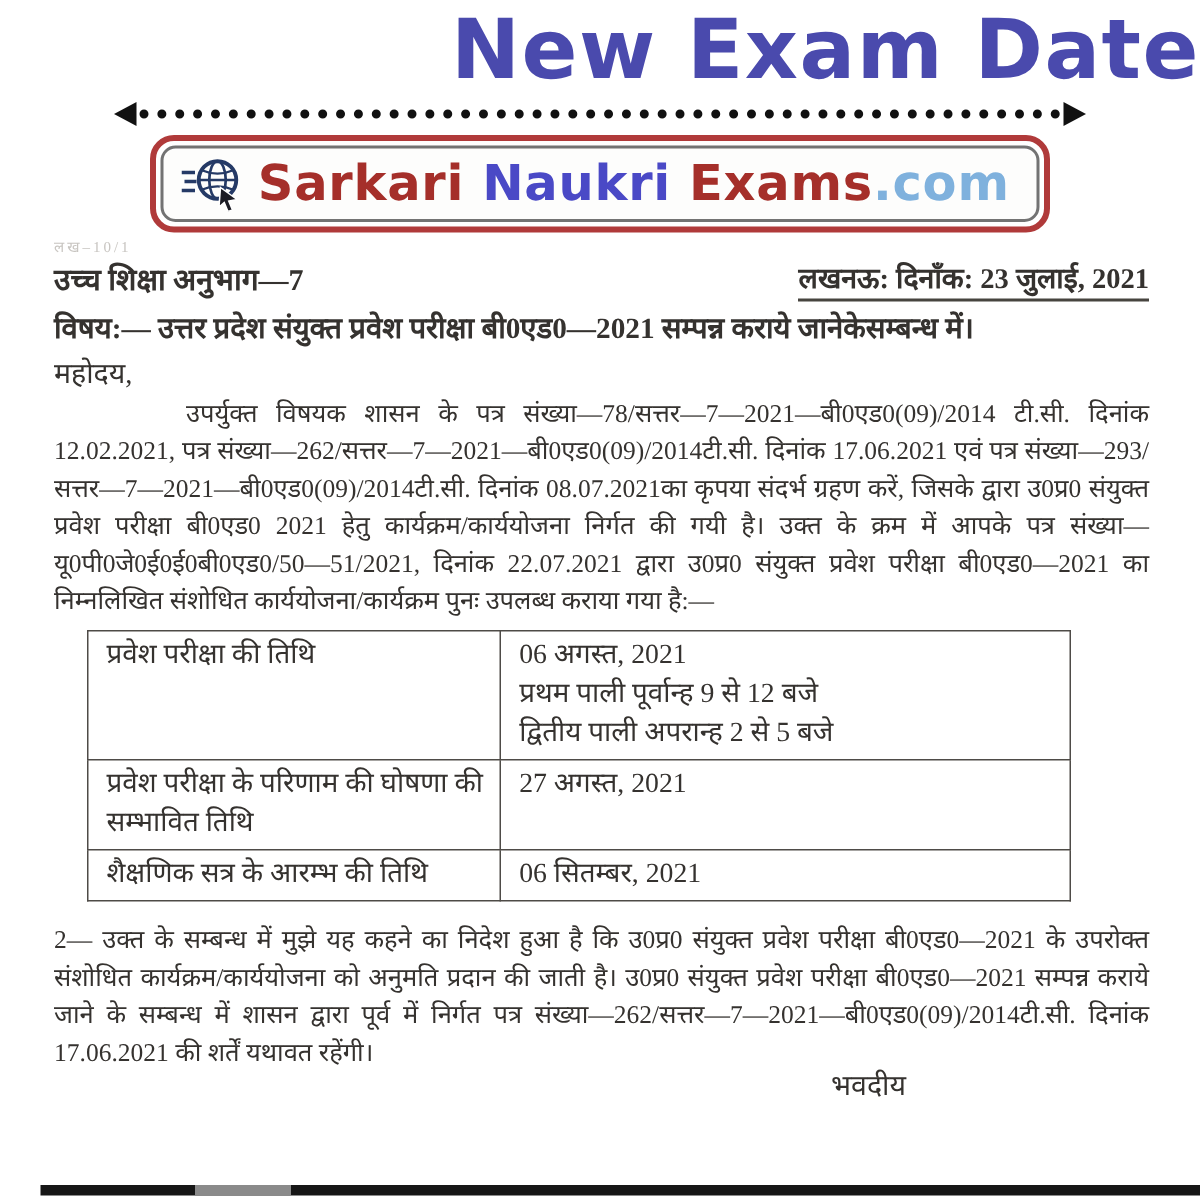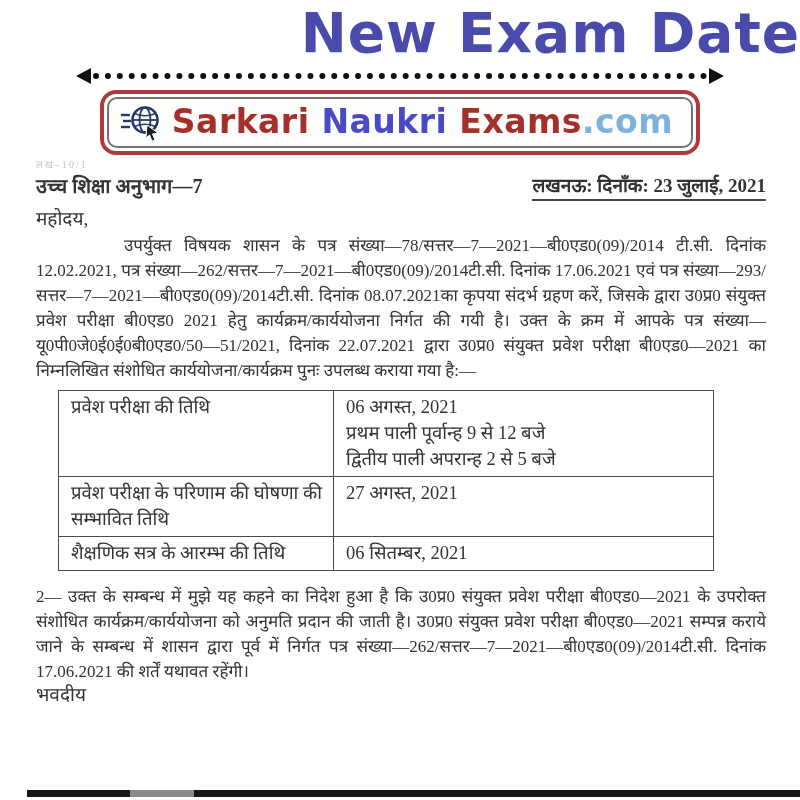--- a/index.html
+++ b/index.html
@@ -88,21 +88,21 @@
     padding:3px 10px 4px 12px;
     vertical-align:top;
     line-height:26px;
     margin-left:29px;
   }
   td.label-cell { width:42%; }
   td.value-cell { white-space:pre-line; }
   tr.tall td { height:84px; }
   
   .para2 { margin-top:13px; }
-  .closing { margin:0 162px 0 0; font-size:19px; line-height:22px; }
+  .closing { text-align:right; margin:0 162px 0 0; font-size:19px; line-height:22px; }
   .bottom-bar {
     position:absolute; left:27px; right:0; bottom:3px; height:7px;
     background:#161616;
   }
   .bottom-bar-gray {
     position:absolute; left:103px; top:0; width:64px; height:7px;
     background:#8a8a8a;
   }
   
   .globe-svg { display:block; }
@@ -142,20 +142,21 @@
 
 <div class="letter">
 
   <div class="ref-faded">लख–10/1</div>
 
   <div class="hdr-row">
     <span class="dept">उच्च शिक्षा अनुभाग—7</span>
     <span class="place-date">लखनऊ: दिनाँक: 23 जुलाई, 2021</span>
   </div>
 
+  <div class="subject">विषय:—  उत्तर प्रदेश संयुक्त प्रवेश परीक्षा बी0एड0—2021 सम्पन्न कराये जानेकेसम्बन्ध में।</div>
 
   <div class="salutation">महोदय,</div>
 
   <div class="para para-indent">उपर्युक्त विषयक शासन के पत्र संख्या—78/सत्तर—7—2021—बी0एड0(09)/2014 टी.सी. दिनांक 12.02.2021, पत्र संख्या—262/सत्तर—7—2021—बी0एड0(09)/2014टी.सी. दिनांक 17.06.2021 एवं पत्र संख्या—293/सत्तर—7—2021—बी0एड0(09)/2014टी.सी. दिनांक 08.07.2021का कृपया संदर्भ ग्रहण करें, जिसके द्वारा उ0प्र0 संयुक्त प्रवेश परीक्षा बी0एड0 2021 हेतु कार्यक्रम/कार्ययोजना निर्गत की गयी है। उक्त के क्रम में आपके पत्र संख्या—यू0पी0जे0ई0ई0बी0एड0/50—51/2021, दिनांक 22.07.2021 द्वारा उ0प्र0 संयुक्त प्रवेश परीक्षा बी0एड0—2021 का निम्नलिखित संशोधित कार्ययोजना/कार्यक्रम पुनः उपलब्ध कराया गया है:—</div>
 
   <table class="schedule">
     <tbody>
       <tr class="tall">
         <td class="label-cell">प्रवेश परीक्षा की तिथि</td>
         <td class="value-cell">06 अगस्त, 2021

